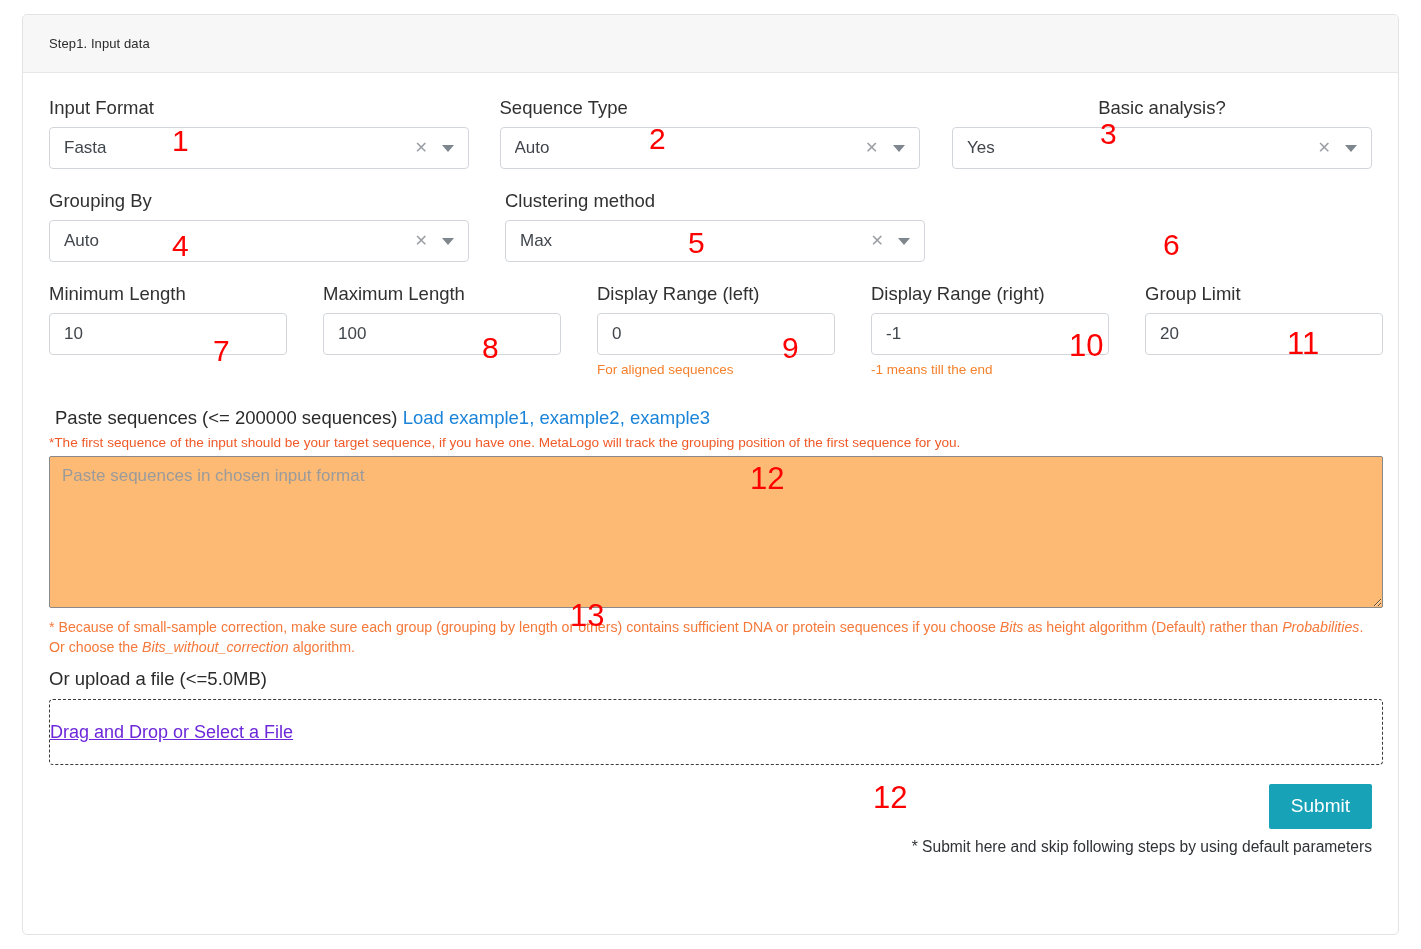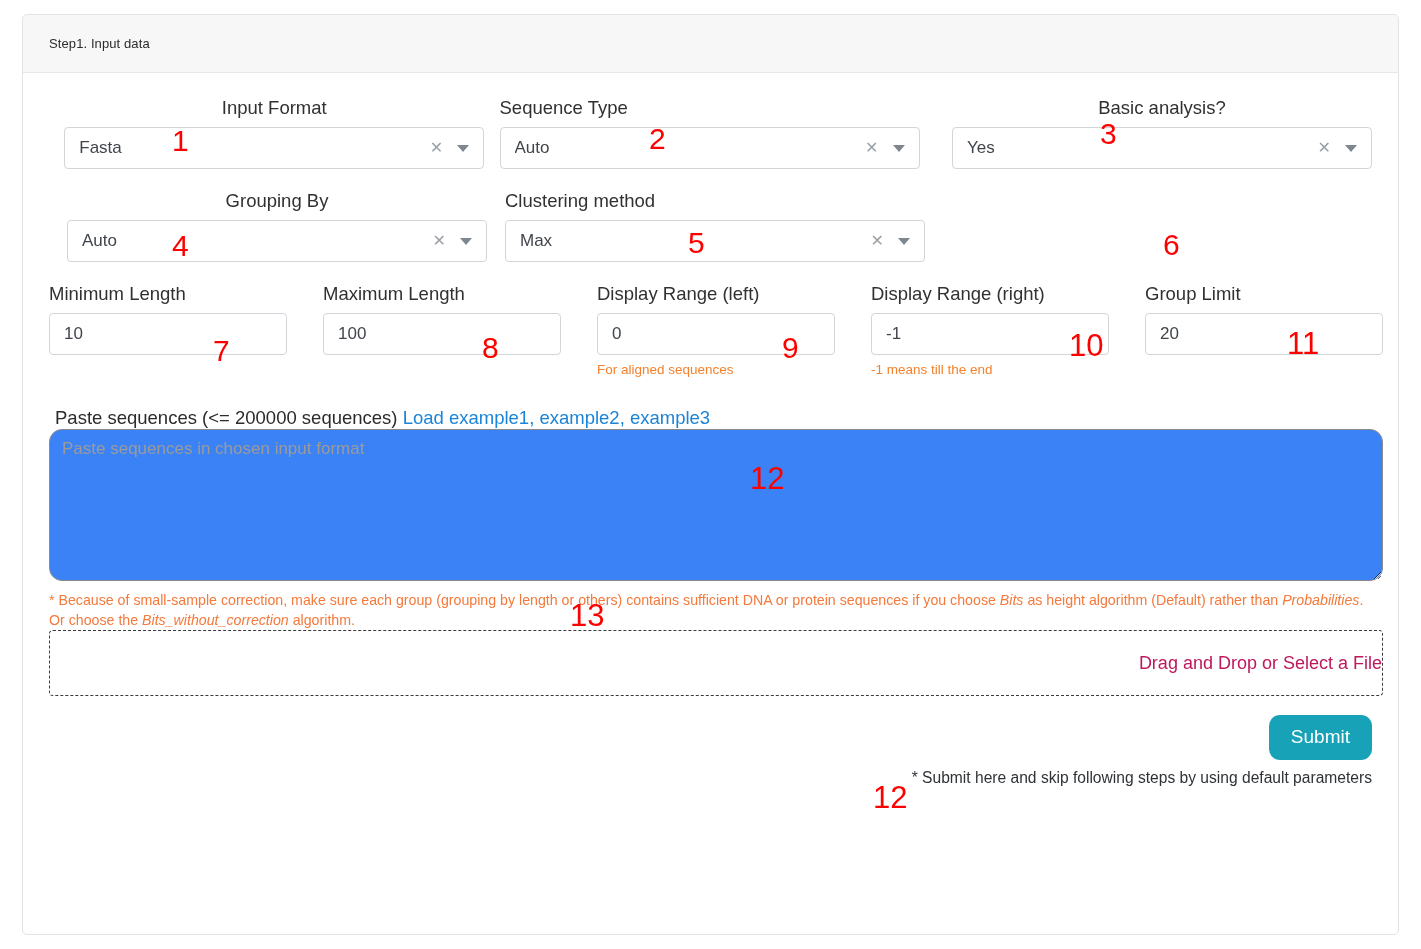--- a/index.html
+++ b/index.html
@@ -62,79 +62,79 @@
     border-top: 7px solid #7e868e;
   }
   .hint { font-size: 13.5px; color: #f5812c; margin-top: 7px; }
 
   
   .w-a { width: 420px; }      
   .w-b { width: 420px; }
   .w-c { width: 420px; }
 
   .row1, .row2 { gap: 0; }
-  .col-1 { width: 456px; align-items: center; }
+  .col-1 { width: 456px; }
   .col-2 { width: 458px; }
   .col-3 { width: 422px; align-items: center; }
 
   .row3 .f3 { margin-right: 36px; }
   .w-m { width: 238px; }
 
   
   .paste-title {
     font-size: 18.5px; color: #2b2b2b;
     margin: 30px 0 0 6px;
   }
   .paste-title .links { color: #1b84d8; }
   .paste-note {
     font-size: 13.6px; color: #f05a28;
     margin: 6px 0 6px 0;
   }
   textarea.paste-area {
     display: block;
     width: 1334px; height: 152px;
     border: 1px solid #8a8a8a;
-    border-radius: 13px;
+    border-radius: 2px;
     padding: 9px 12px;
     font-size: 17px;
     font-family: "Liberation Sans", sans-serif;
     color: #333;
     resize: both;
     outline: none;
-    background: #3b82f6;
+    background: #fdba74;
   }
   textarea.paste-area::placeholder { color: #9b9b9b; }
 
   .small-note {
     font-size: 14.2px; color: #f5793b;
     line-height: 1.42;
     margin: 9px 0 0 0;
     width: 1320px;
   }
   .small-note i { font-style: italic; }
 
   .upload-title { font-size: 18.5px; color: #2b2b2b; margin: 11px 0 9px 0; }
   .dropzone {
     width: 1334px; height: 66px;
     border: 1.6px dashed #3a3a3a;
     border-radius: 4px;
-    display: flex; align-items: center; justify-content: flex-end;
-    font-size: 18px; color: #be185d;
+    display: flex; align-items: center; justify-content: flex-start;
+    font-size: 18px; color: #6d28d9; text-decoration: underline;
   }
 
   
   .submit-wrap {
     display: flex; flex-direction: column; align-items: flex-end;
     margin-top: 19px;
   }
   .submit-btn {
     background: #17a2b8;
     color: #ffffff;
     border: none;
-    border-radius: 11px;
+    border-radius: 2px;
     font-size: 19px;
     font-family: "Liberation Sans", sans-serif;
     padding: 11px 22px 12px 22px;
     cursor: pointer;
   }
   .submit-note { font-size: 15.6px; color: #2f3337; margin-top: 9px; }
 
   
   .anno {
     position: absolute;
@@ -246,25 +246,27 @@
           <div class="control w-m">
             <span class="val">20</span>
           </div>
         </div>
       </div>
 
       <div class="paste-title">
         <span>Paste sequences (&lt;= 200000 sequences)</span>
         <span class="links">Load example1, example2, example3</span>
       </div>
+      <div class="paste-note">*The first sequence of the input should be your target sequence, if you have one. MetaLogo will track the grouping position of the first sequence for you.</div>
 
       <textarea class="paste-area" placeholder="Paste sequences in chosen input format" style=""></textarea>
 
       <p class="small-note"><span>* Because of small-sample correction, make sure each group (grouping by length or others) contains sufficient DNA or protein sequences if you choose </span><i>Bits</i><span> as height algorithm (Default) rather than </span><i>Probabilities</i><span>. Or choose the </span><i>Bits_without_correction</i><span> algorithm.</span></p>
 
+      <div class="upload-title">Or upload a file (&lt;=5.0MB)</div>
       <div class="dropzone">
         <span>Drag and Drop or Select a File</span>
       </div>
 
       <div class="submit-wrap">
         <button class="submit-btn">Submit</button>
         <span class="submit-note">* Submit here and skip following steps by using default parameters</span>
       </div>
 
     </div>

